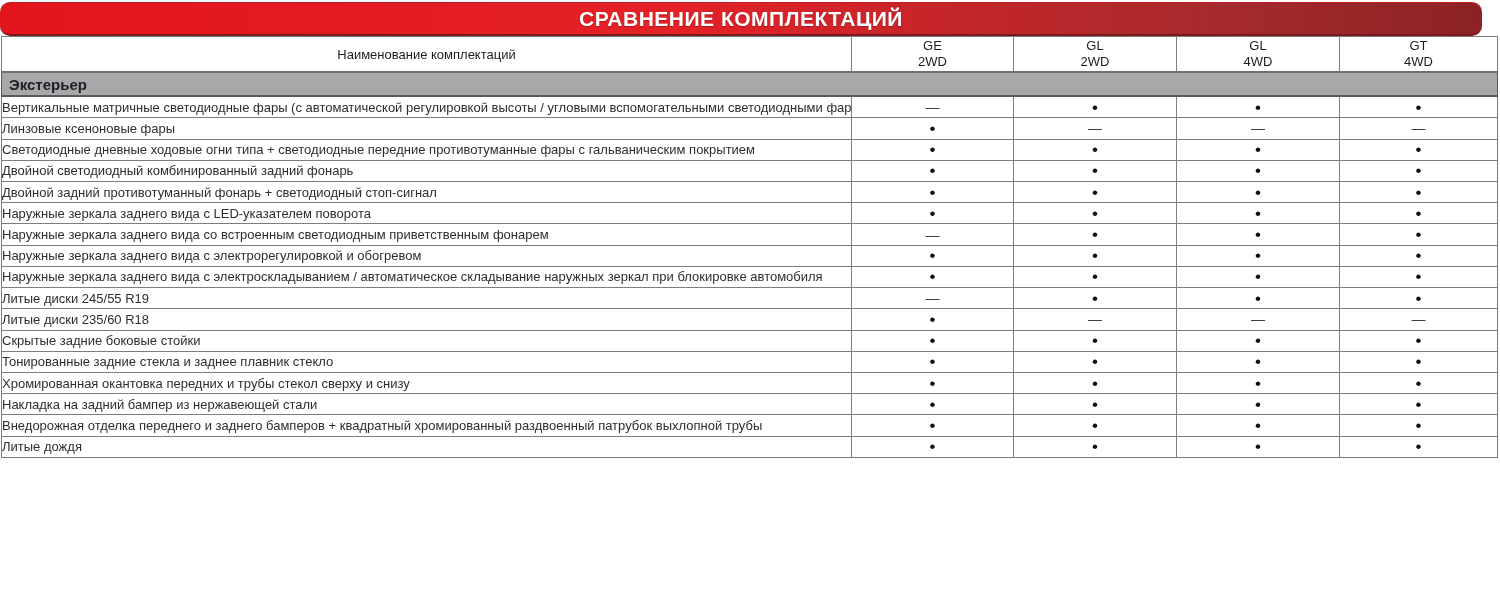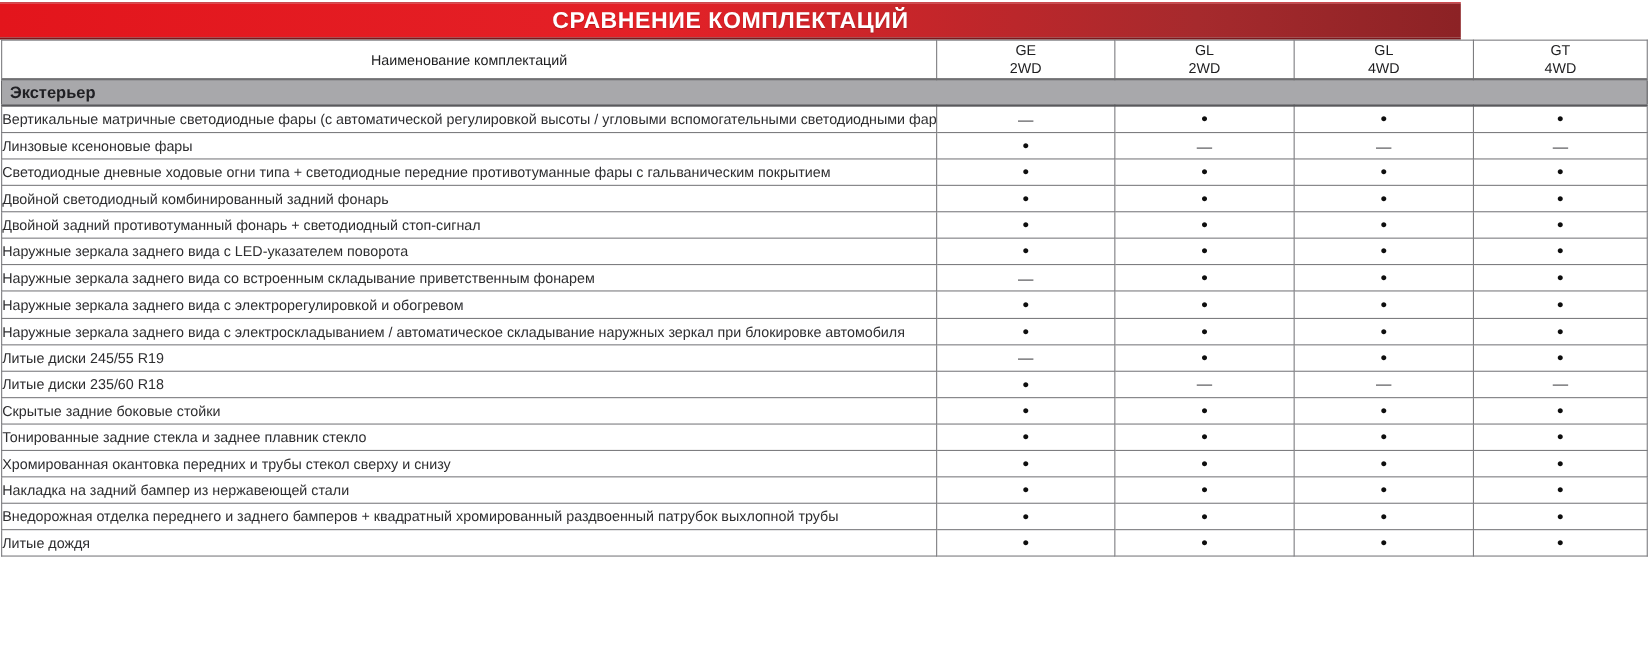--- a/index.html
+++ b/index.html
@@ -5,36 +5,37 @@
   html, body { margin:0; padding:0; overflow:hidden; }
   body {
     width:1500px; height:606px; background:#ffffff;
     font-family:"Liberation Sans", sans-serif;
     -webkit-font-smoothing:antialiased;
   }
   .page { width:1500px; height:606px; position:relative; }
 
   
   .banner {
-    margin-top:2px; height:31px; width:1328px;
+    margin-top:2px; height:31px; width:1482px;
     background:linear-gradient(90deg,#e3151c 0%, #e42127 45%, #a62a2d 82%, #8c2225 100%);
     border-top:1px solid #c01d23;
     border-bottom:2px solid #7b181c;
     display:flex; align-items:center; justify-content:center;
     box-sizing:content-box;
+    border-radius:10px;
   }
   .banner .title {
     color:#ffffff; font-size:21px; font-weight:bold; letter-spacing:0.5px;
     text-shadow:0 1px 1px rgba(90,0,0,0.35);
     white-space:nowrap;
   }
 
   
   .cmp-table {
-    width:1496px; height:470px; margin-left:1px;
+    width:1496px; height:422px; margin-left:1px;
     border-collapse:collapse; table-layout:fixed;
     border:1px solid #4f4f52;
   }
   .cmp-table th, .cmp-table td {
     border:1px solid #7d7d80; padding:0; background:#ffffff;
     overflow:hidden; white-space:nowrap;
   }
   thead th {
     height:34px; font-weight:normal; font-size:13px; color:#1d1d1f;
     text-align:center; vertical-align:middle;
@@ -136,21 +137,21 @@
           <td class="value-cell dot">•</td>
         </tr>
         <tr>
           <td class="feature-cell">Наружные зеркала заднего вида с LED-указателем поворота</td>
           <td class="value-cell dot">•</td>
           <td class="value-cell dot">•</td>
           <td class="value-cell dot">•</td>
           <td class="value-cell dot">•</td>
         </tr>
         <tr>
-          <td class="feature-cell">Наружные зеркала заднего вида со встроенным складывание приветственным фонарем</td>
+          <td class="feature-cell">Наружные зеркала заднего вида со встроенным светодиодным приветственным фонарем</td>
           <td class="value-cell dash">—</td>
           <td class="value-cell dot">•</td>
           <td class="value-cell dot">•</td>
           <td class="value-cell dot">•</td>
         </tr>
         <tr>
           <td class="feature-cell">Наружные зеркала заднего вида с электрорегулировкой и обогревом</td>
           <td class="value-cell dot">•</td>
           <td class="value-cell dot">•</td>
           <td class="value-cell dot">•</td>

